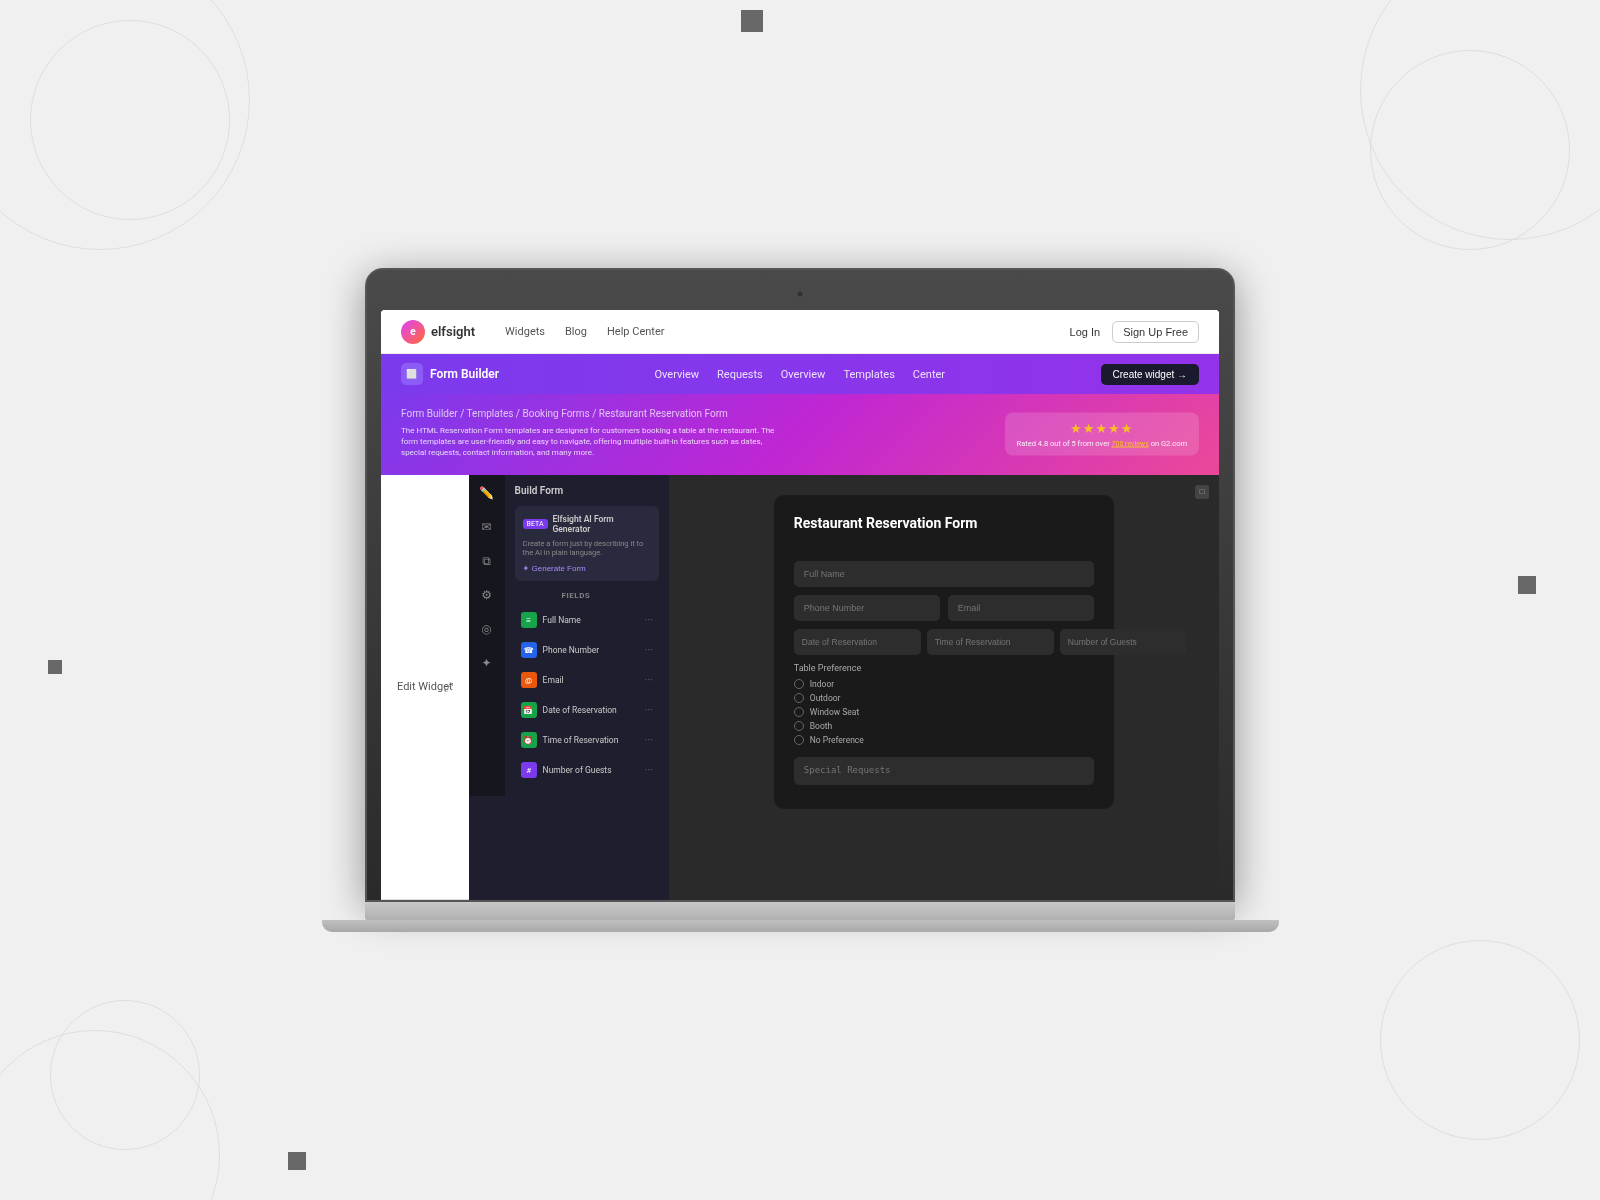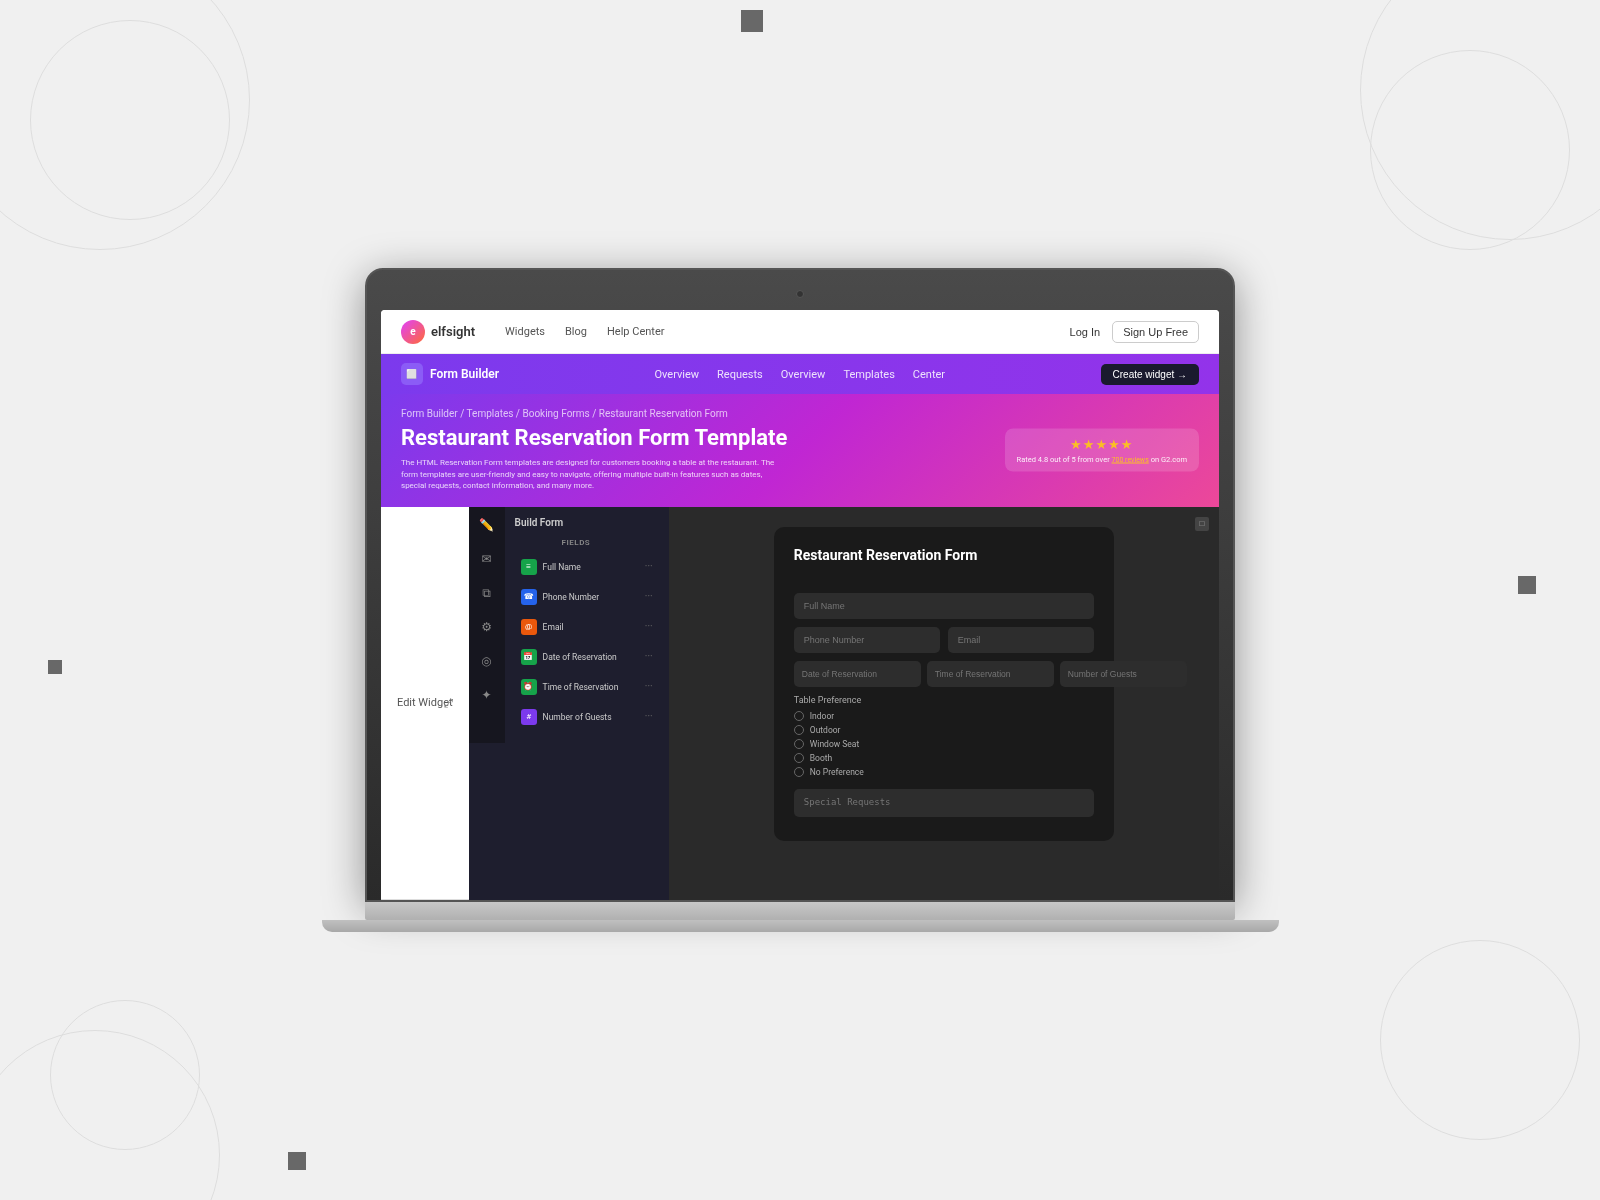--- a/index.html
+++ b/index.html
@@ -614,21 +614,20 @@
             <span class="sub-nav-link">Requests</span>
             <span class="sub-nav-link">Overview</span>
             <span class="sub-nav-link">Templates</span>
             <span class="sub-nav-link">Center</span>
           </div>
           <button class="btn-create">Create widget →</button>
         </nav>
 
         <div class="hero">
           <div class="breadcrumb">Form Builder / Templates / Booking Forms / Restaurant Reservation Form</div>
-          <div class="hero-title">Restaurant Reservation Form Template</div>
           <div class="hero-desc">The HTML Reservation Form templates are designed for customers booking a table at the restaurant. The form templates are user-friendly and easy to navigate, offering multiple built-in features such as dates, special requests, contact information, and many more.</div>
           <div class="rating-box">
             <div class="rating-stars">★★★★★</div>
             <div class="rating-text">
               <span>Rated 4.8 out of 5 from over</span>
               <span class="rating-link">700 reviews</span>
               <span> on G2.com</span>
             </div>
           </div>
         </div>
@@ -651,20 +650,28 @@
                   <div class="panel-icon">✉</div>
                   <div class="panel-icon">⧉</div>
                   <div class="panel-icon">⚙</div>
                   <div class="panel-icon">◎</div>
                   <div class="panel-icon">✦</div>
                 </div>
 
                 <div class="left-panel-content">
                   <div class="build-form-title">Build Form</div>
 
+                  <div class="ai-card">
+                    <div class="ai-card-header">
+                      <span class="ai-badge">BETA</span>
+                      <span class="ai-name">Elfsight AI Form Generator</span>
+                    </div>
+                    <div class="ai-desc">Create a form just by describing it to the AI in plain language.</div>
+                    <button class="ai-generate-btn">✦ Generate Form</button>
+                  </div>
 
                   <div class="fields-label">FIELDS</div>
 
                   <div class="field-item">
                     <div class="field-item-left">
                       <div class="field-icon field-icon-green">≡</div>
                       <span class="field-name">Full Name</span>
                     </div>
                     <span class="field-more">···</span>
                   </div>

